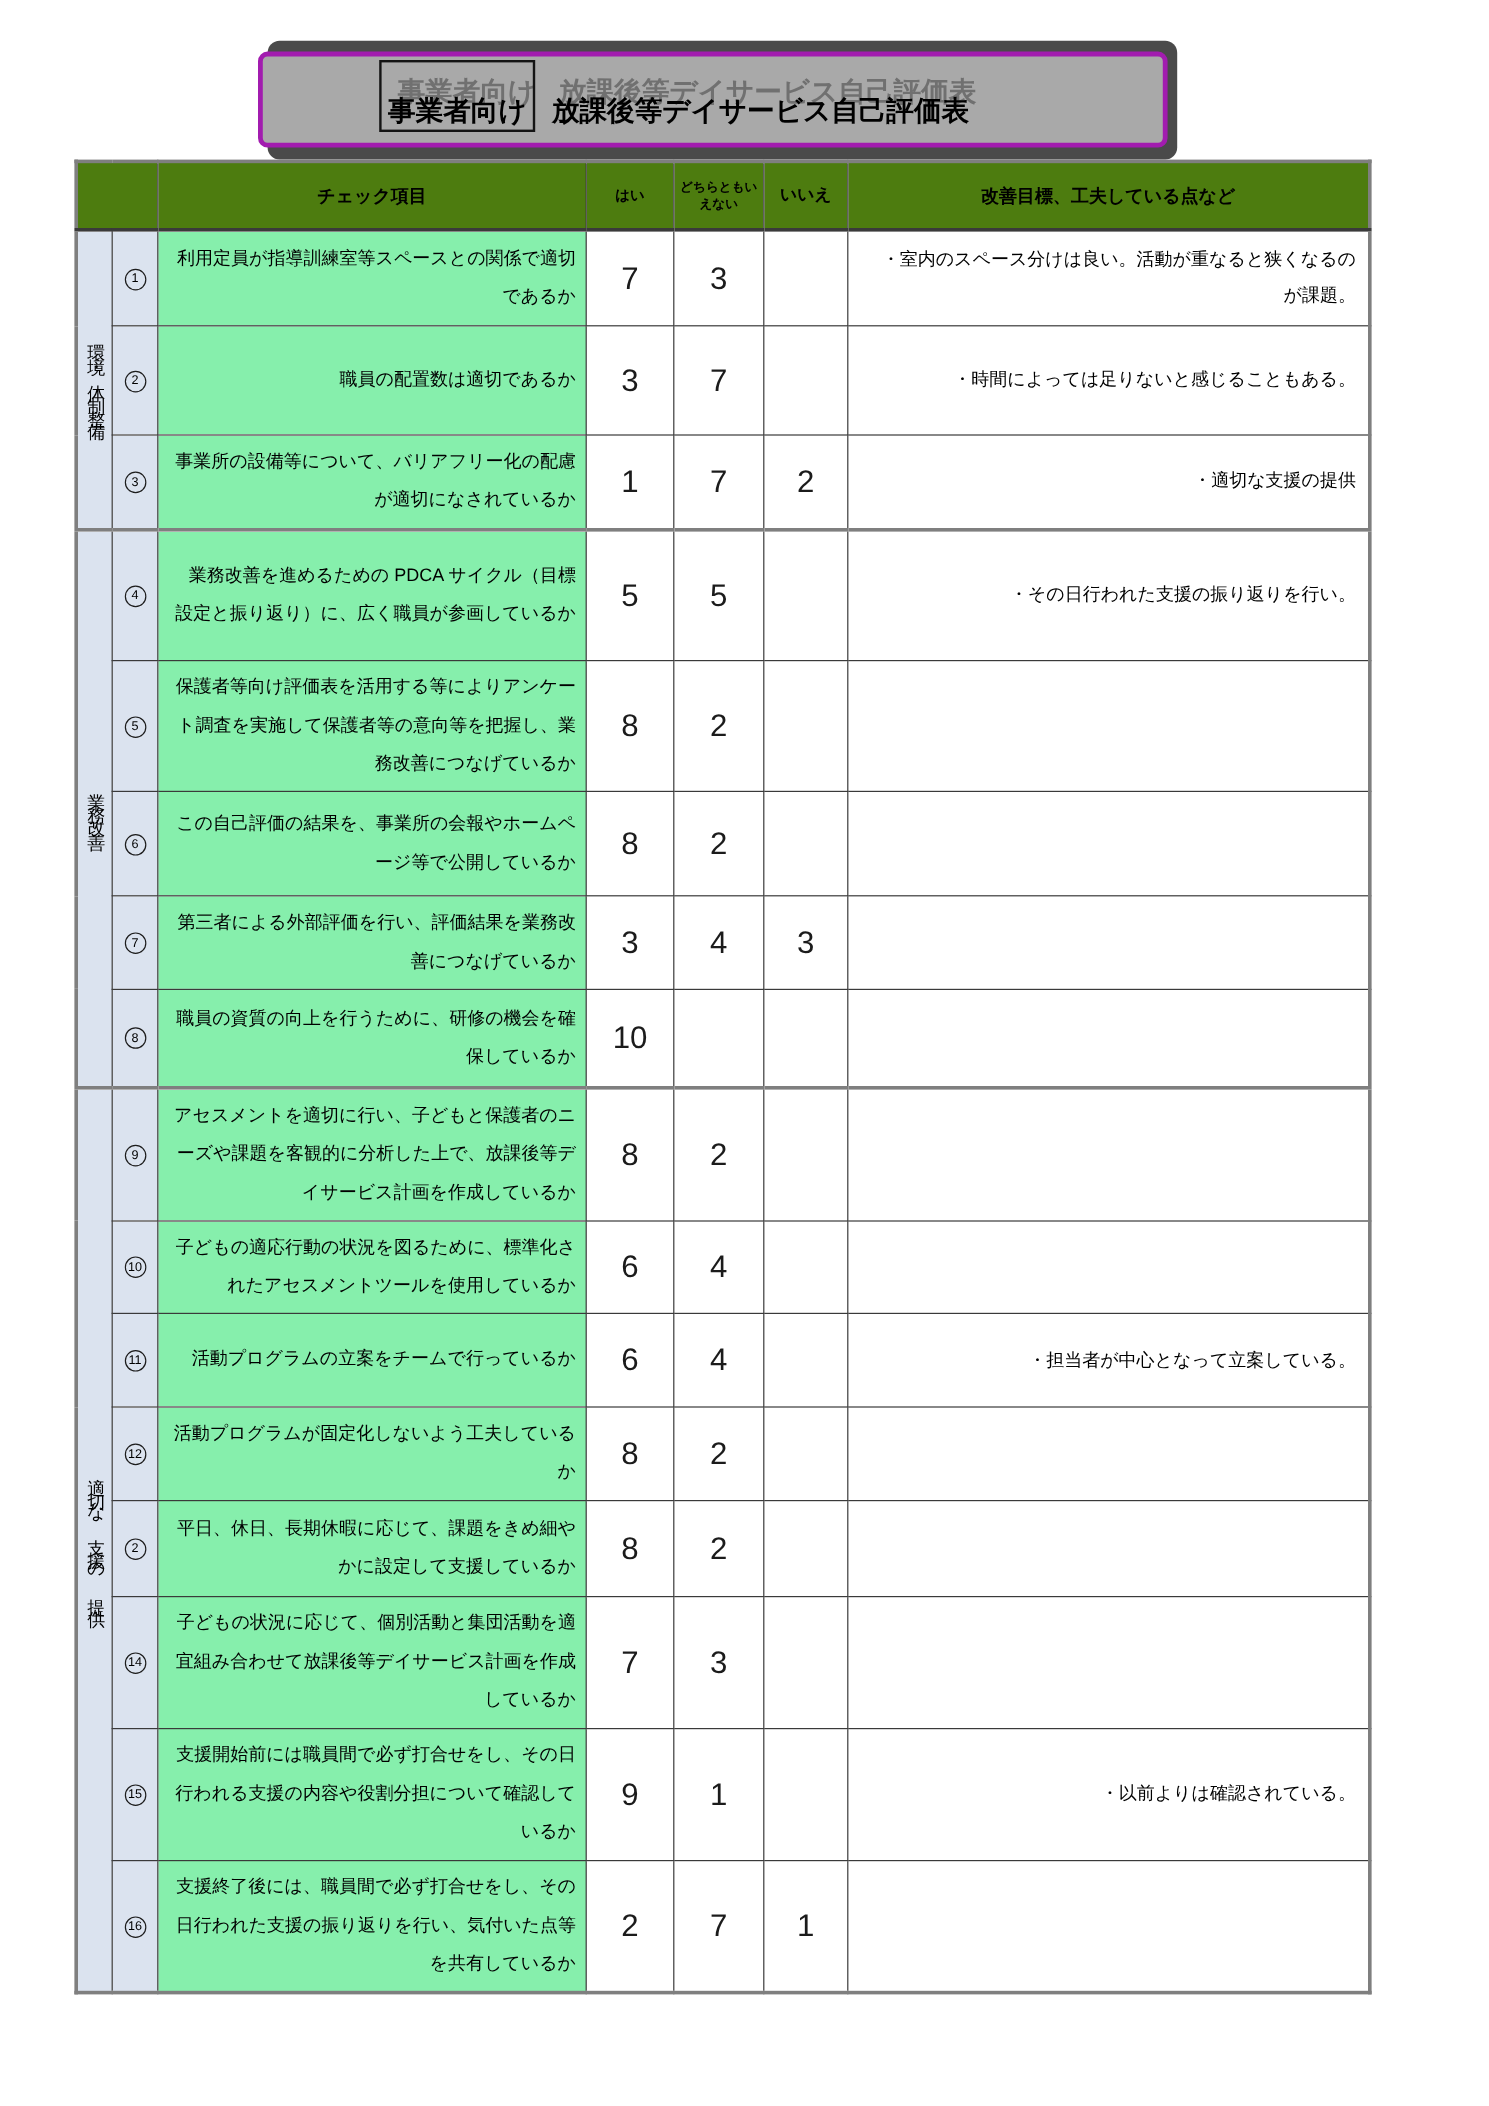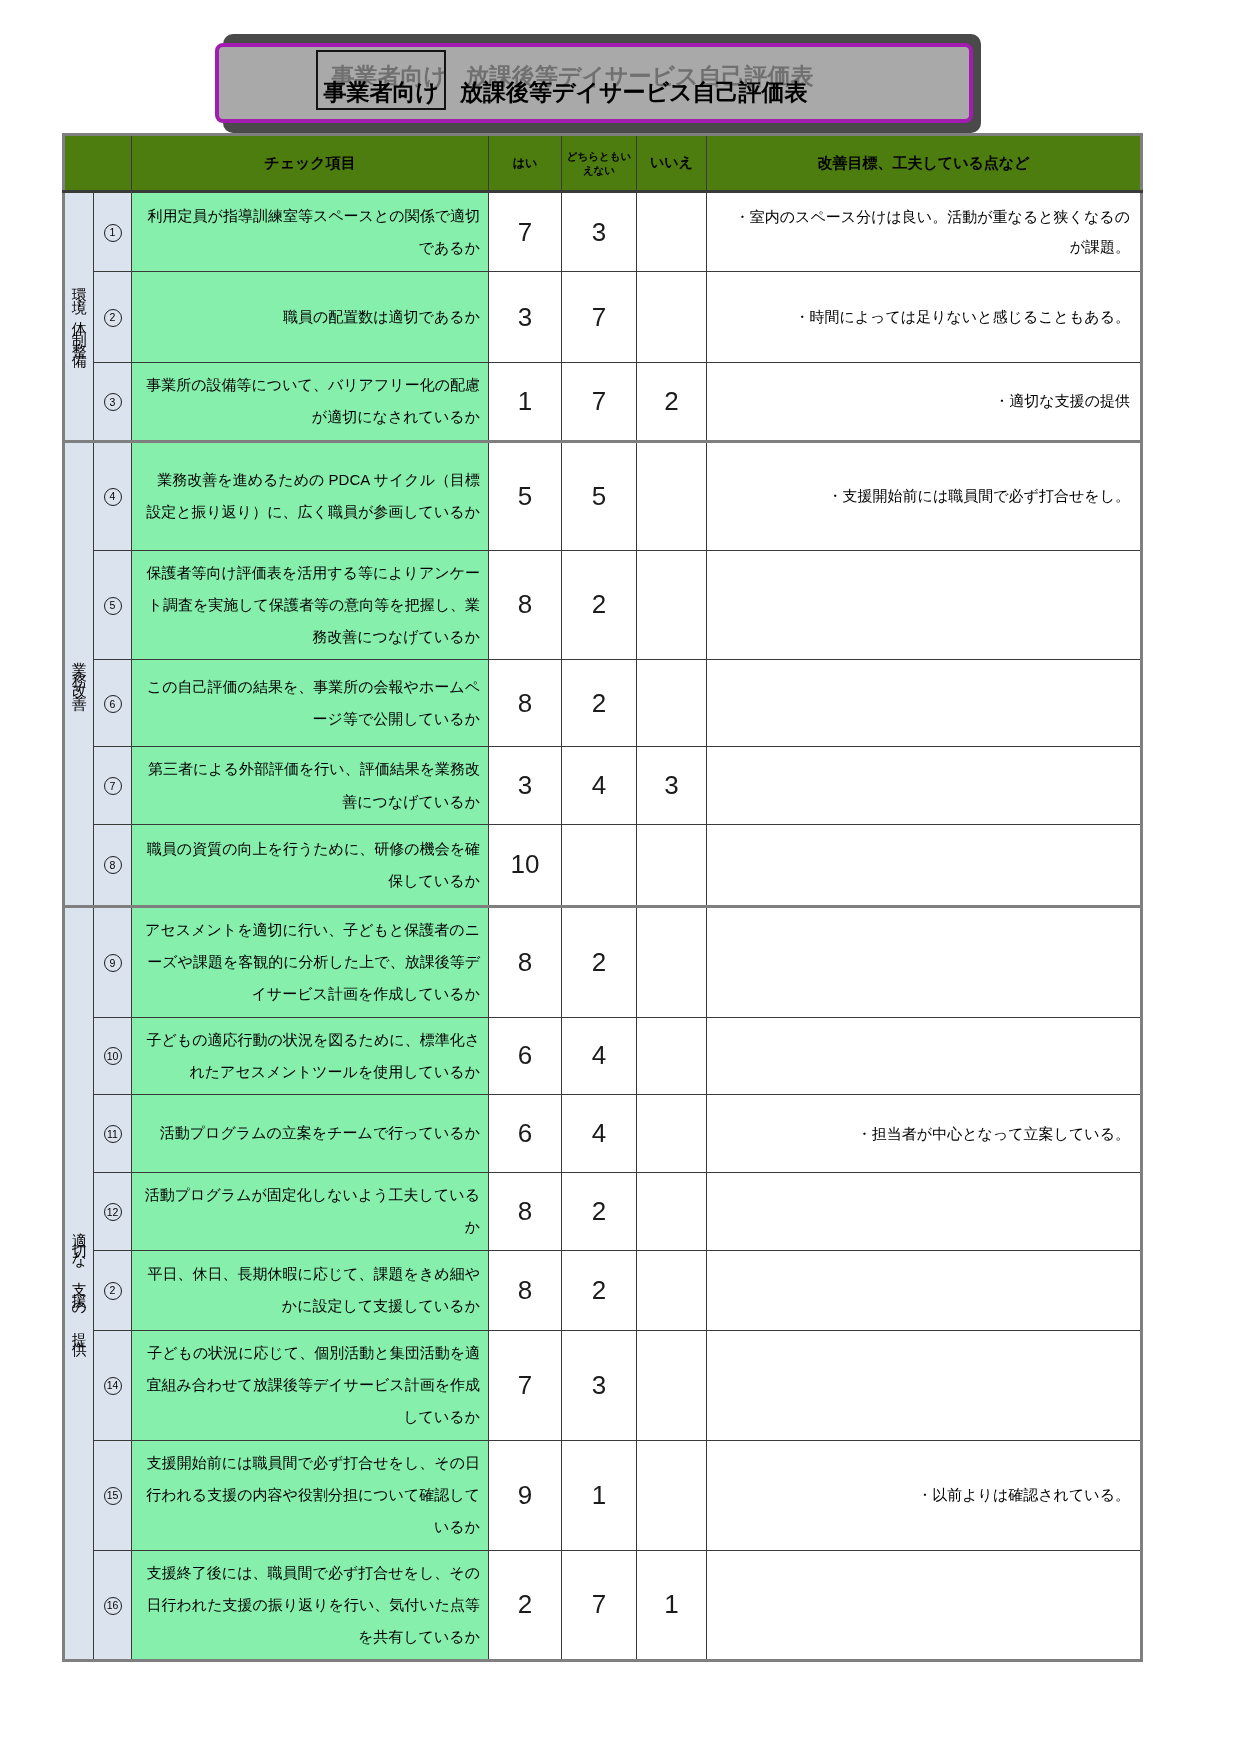--- a/index.html
+++ b/index.html
@@ -138,21 +138,21 @@
         <td class="count-cell">2</td>
         <td class="comment-cell">・適切な支援の提供</td>
       </tr>
       <tr class="group-start" style="height: 109px;">
         <td class="cat-cell" rowspan="5"><span class="vtext">業務改善</span></td>
         <td class="num-cell"><span class="circle-num">4</span></td>
         <td class="item-cell">業務改善を進めるための PDCA サイクル（目標設定と振り返り）に、広く職員が参画しているか</td>
         <td class="count-cell">5</td>
         <td class="count-cell">5</td>
         <td class="count-cell"></td>
-        <td class="comment-cell">・支援開始前には職員間で必ず打合せをし。</td>
+        <td class="comment-cell">・その日行われた支援の振り返りを行い。</td>
       </tr>
       <tr style="height: 108px;">
         <td class="num-cell"><span class="circle-num">5</span></td>
         <td class="item-cell">保護者等向け評価表を活用する等によりアンケート調査を実施して保護者等の意向等を把握し、業務改善につなげているか</td>
         <td class="count-cell">8</td>
         <td class="count-cell">2</td>
         <td class="count-cell"></td>
         <td class="comment-cell"></td>
       </tr>
       <tr style="height: 87px;">

